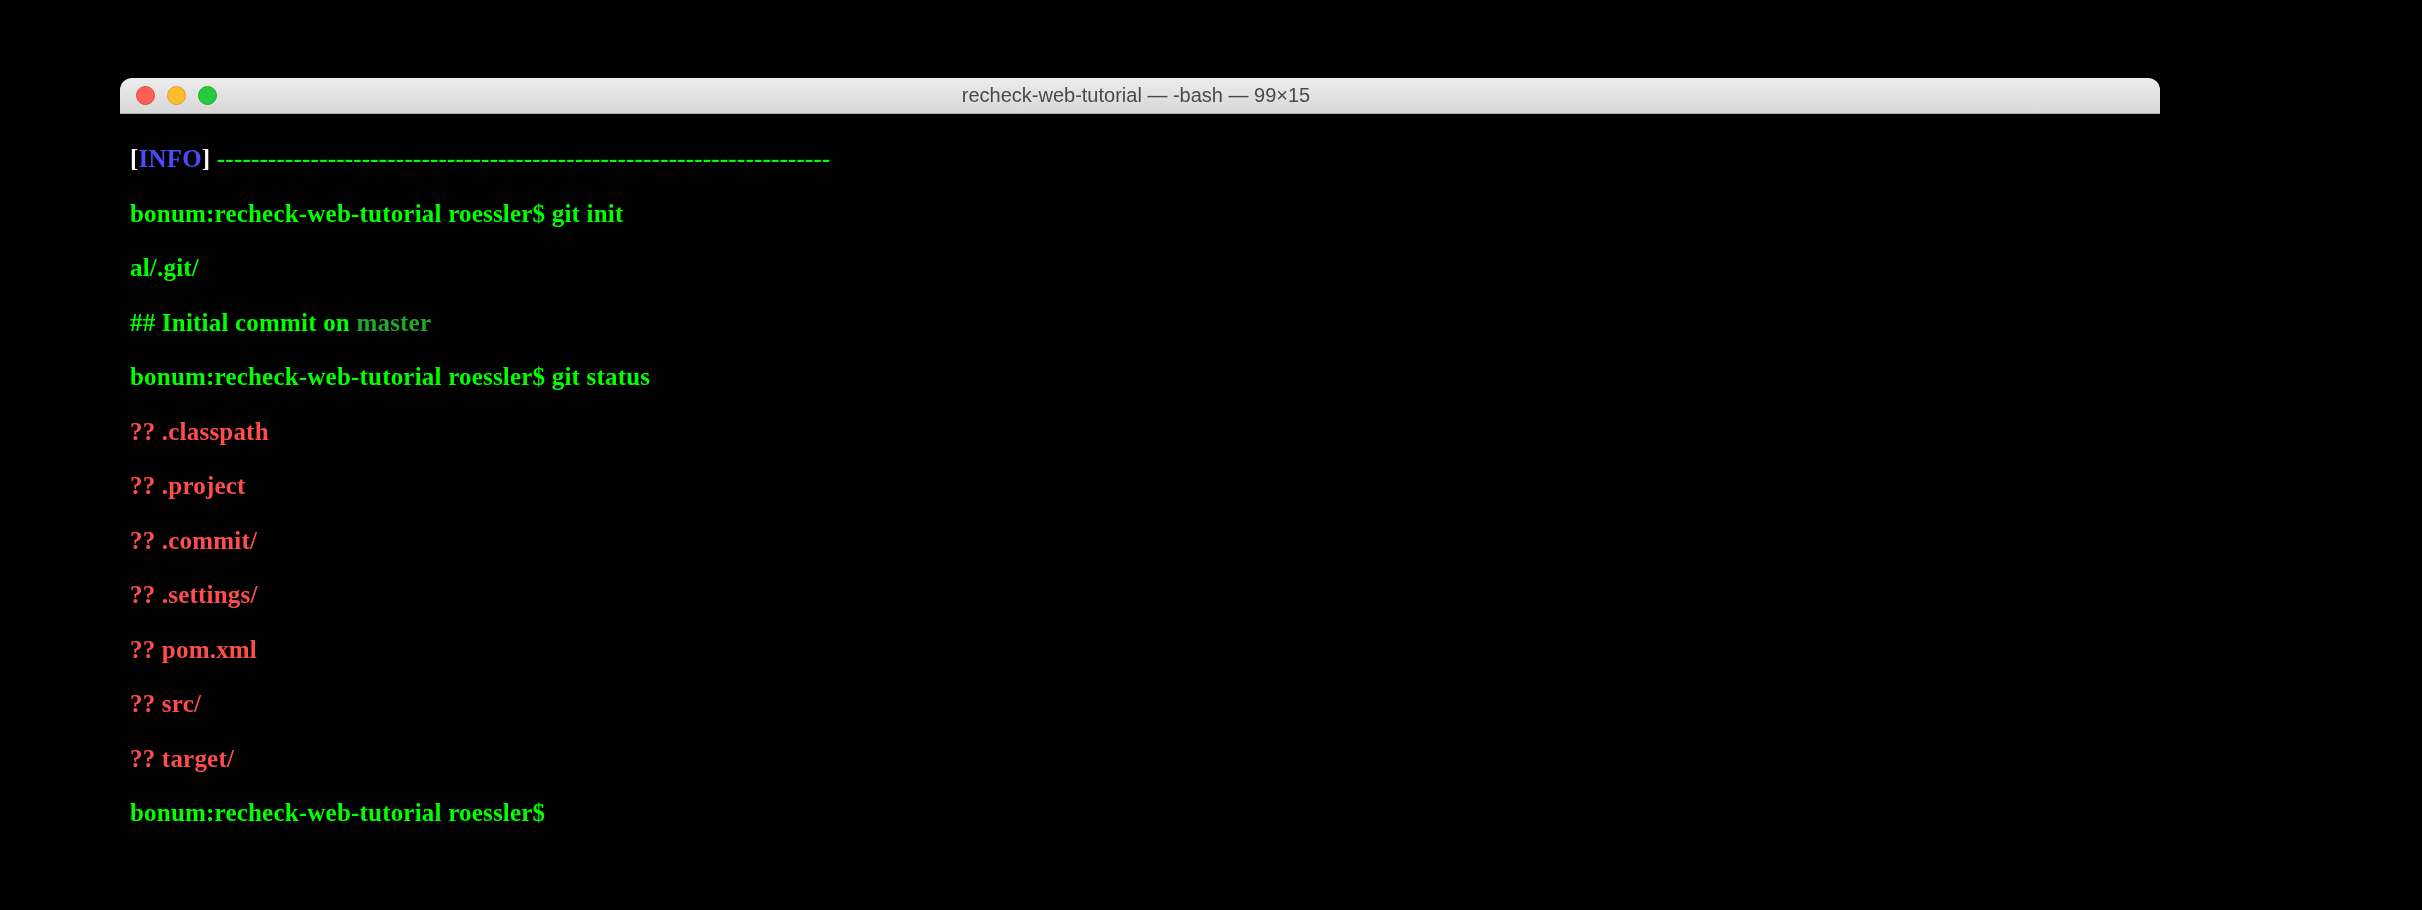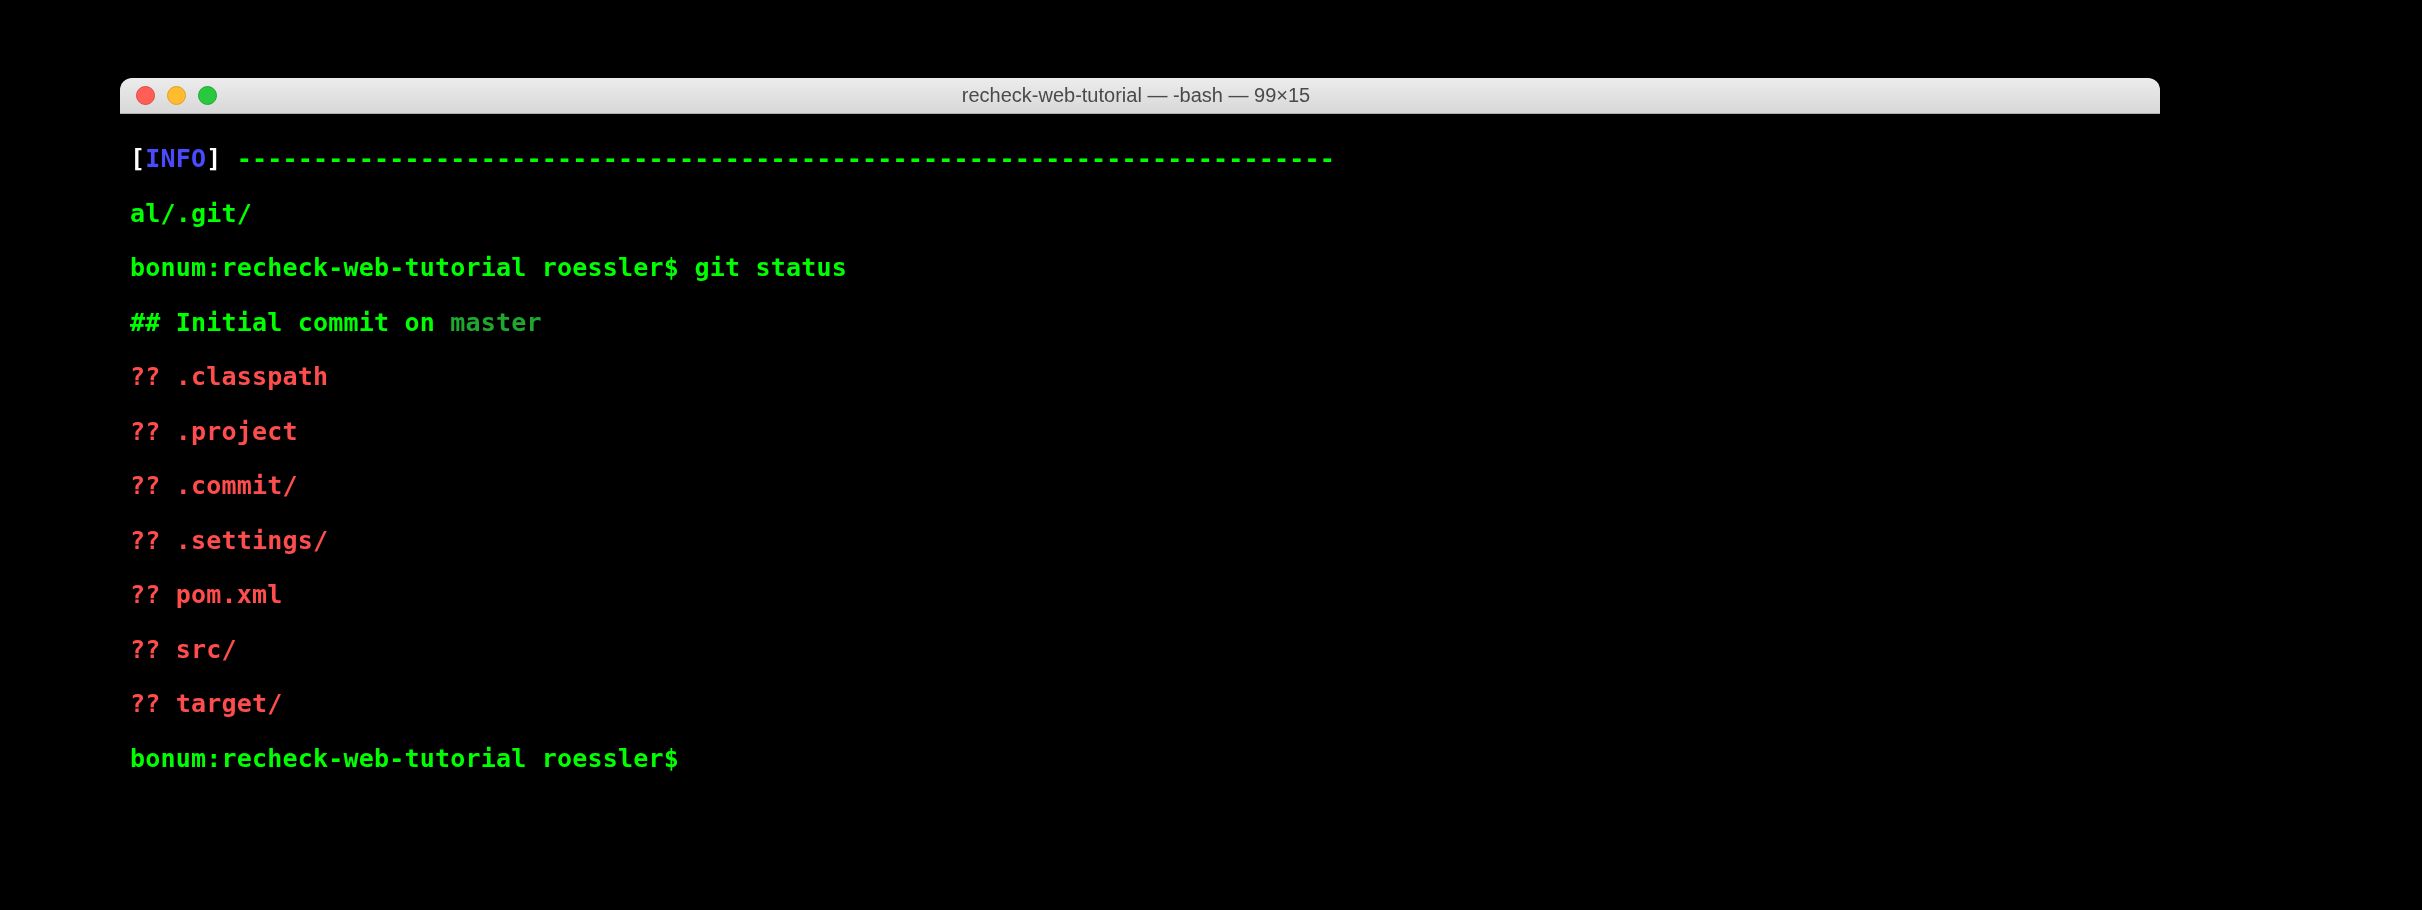--- a/index.html
+++ b/index.html
@@ -60,41 +60,42 @@
     white-space: pre;
     color: #00ff00;
     font-weight: 600;
     letter-spacing: 0.2px;
   }
   .c-green  { color: #00ff00; }
   .c-white  { color: #ffffff; }
   .c-blue   { color: #4a4aff; font-weight: 700; }
   .c-red    { color: #ff4d4d; }
   .c-dimgreen { color: #1fa72f; }
-  .line { display: block; }
+  .line { display: block; font-family: Liberation Serif, serif; }
 </style>
 </head>
 <body>
 
 <div class="window">
 
   <div class="titlebar">
     <div class="traffic-lights">
       <div class="light red"></div>
       <div class="light yellow"></div>
       <div class="light green"></div>
     </div>
     <div class="title">recheck-web-tutorial — -bash — 99×15</div>
   </div>
 
   <div class="term">
 <span class="line"><span class="c-white">[</span><span class="c-blue">INFO</span><span class="c-white">]</span> <span class="c-green">------------------------------------------------------------------------</span></span>
+<span class="line"><span class="c-green">bonum</span><span class="c-green">:</span><span class="c-green">recheck-web-tutorial</span> <span class="c-green">roessler</span><span class="c-green">$</span> <span class="c-green">git init</span></span>
 <span class="line c-green">al/.git/</span>
+<span class="line"><span class="c-green">## Initial commit on </span><span class="c-dimgreen">master</span></span>
 <span class="line"><span class="c-green">bonum</span><span class="c-green">:</span><span class="c-green">recheck-web-tutorial</span> <span class="c-green">roessler</span><span class="c-green">$</span> <span class="c-green">git status</span></span>
-<span class="line"><span class="c-green">## Initial commit on </span><span class="c-dimgreen">master</span></span>
 <span class="line"><span class="c-red">?? </span><span class="c-red">.classpath</span></span>
 <span class="line"><span class="c-red">?? </span><span class="c-red">.project</span></span>
 <span class="line"><span class="c-red">?? </span><span class="c-red">.commit/</span></span>
 <span class="line"><span class="c-red">?? </span><span class="c-red">.settings/</span></span>
 <span class="line"><span class="c-red">?? </span><span class="c-red">pom.xml</span></span>
 <span class="line"><span class="c-red">?? </span><span class="c-red">src/</span></span>
 <span class="line"><span class="c-red">?? </span><span class="c-red">target/</span></span>
 <span class="line"><span class="c-green">bonum</span><span class="c-green">:</span><span class="c-green">recheck-web-tutorial</span> <span class="c-green">roessler</span><span class="c-green">$</span> </span>
   </div>
 

